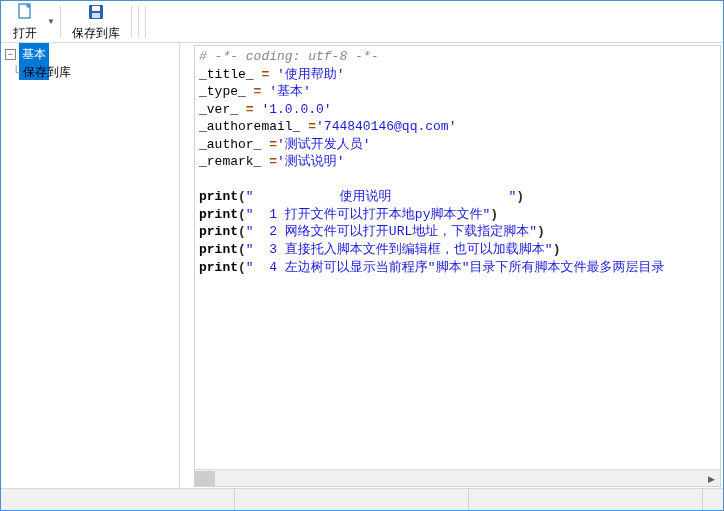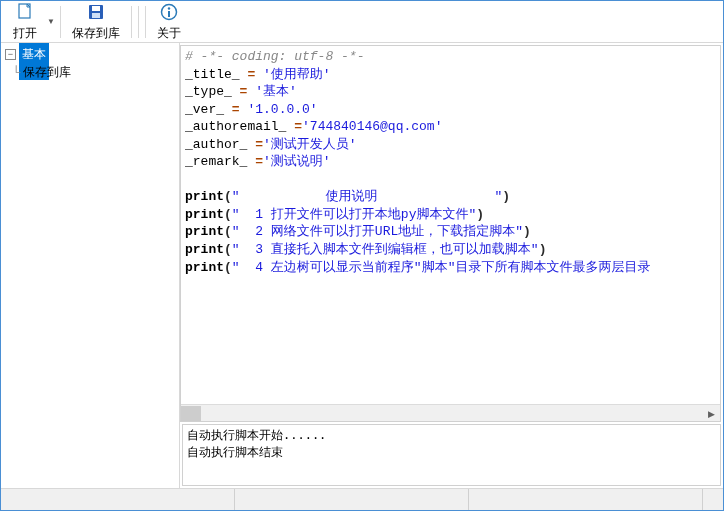--- a/index.html
+++ b/index.html
@@ -16,21 +16,21 @@
 .tb-label { font-size: 12px; color: #000; margin-top: 3px; }
 .tb-dd { width: 12px; padding: 0 3px; cursor: pointer; display: flex; align-items: center; justify-content: center; height: 38px; font-size: 8px; color: #555; }
 .tb-sep { width: 1px; height: 32px; background: #d8d8d8; margin: 0 3px; }
 .content { flex: 1; display: flex; min-height: 0; }
 .sidebar { width: 179px; border-right: 1px solid #d8d8d8; background: #fff; overflow: auto; padding: 2px; }
 .tree-item { display: flex; align-items: center; padding: 1px 2px; font-size: 12px; cursor: pointer; height: 18px; }
 .tree-exp { width: 11px; height: 11px; border: 1px solid #888; display: inline-flex; align-items: center; justify-content: center; font-size: 9px; color: #555; margin-right: 3px; line-height: 1; }
 .tree-conn { width: 14px; display: inline-block; text-align: center; color: #888; }
 .tree-label.selected { background: #0078d7; color: #fff; padding: 17px 3px; }
 .main { flex: 1; display: flex; flex-direction: column; min-width: 0; }
-.editor-wrap { flex: 1; border: 1px solid #d0d0d0; margin: 2px 2px 1px 0; position: relative; overflow: hidden; display: flex; flex-direction: column; }
+.editor-wrap { flex: 1; border: 1px solid #d0d0d0; margin: 2px 2px 1px 14px; position: relative; overflow: hidden; display: flex; flex-direction: column; }
 .editor { flex: 1; font-family: "Courier New", monospace; font-size: 13px; padding: 2px 4px; white-space: pre; overflow: hidden; line-height: 1.35; }
 .c-comment { color: #888; font-style: italic; }
 .c-var { color: #000; }
 .c-op { color: #aa4400; font-weight: bold; }
 .c-str { color: #1a1add; }
 .c-call { color: #000; font-weight: bold; }
 .c-brace { color: #2a2a2a; font-weight: bold; }
 .hscroll { height: 17px; background: #f0f0f0; border-top: 1px solid #dcdcdc; position: relative; }
 .hscroll-thumb { position: absolute; left: 0; top: 1px; height: 15px; width: 20px; background: #cdcdcd; }
 .hscroll-ra { position: absolute; right: 0; top: 0; width: 17px; height: 17px; display: flex; align-items: center; justify-content: center; font-size: 9px; color: #606060; }
@@ -62,30 +62,20 @@
             <rect x="2" y="2" width="14" height="14" fill="#2a5fb8" rx="1"></rect>
             <rect x="5" y="3" width="8" height="5" fill="#fff"></rect>
             <rect x="5" y="10" width="8" height="5" fill="#cfe0f7"></rect>
           </svg>
         </span>
       <span class="tb-label">保存到库</span>
     </div>
     <div class="tb-sep"></div>
     <div class="tb-sep"></div>
     <div class="tb-sep"></div>
-    <div class="tb-btn">
-      <span class="tb-icon">
-          <svg width="18" height="18">
-            <circle cx="9" cy="9" r="7.5" fill="none" stroke="#2a7ab8" stroke-width="1.5"></circle>
-            <circle cx="9" cy="5.5" r="1.2" fill="#2a7ab8"></circle>
-            <rect x="8" y="8" width="2" height="6" fill="#2a7ab8"></rect>
-          </svg>
-        </span>
-      <span class="tb-label">关于</span>
-    </div>
   </div>
 
   <div class="content">
     <div class="sidebar">
       <div class="tree-item">
         <span class="tree-exp">−</span>
         <span class="tree-label selected">基本</span>
       </div>
       <div class="tree-item" style="padding-left:6px">
         <span class="tree-conn">└</span>
@@ -106,24 +96,20 @@
 <span class="c-call">print</span><span class="c-brace">(</span><span class="c-str">"           使用说明               "</span><span class="c-brace">)</span>
 <span class="c-call">print</span><span class="c-brace">(</span><span class="c-str">"  1 打开文件可以打开本地py脚本文件"</span><span class="c-brace">)</span>
 <span class="c-call">print</span><span class="c-brace">(</span><span class="c-str">"  2 网络文件可以打开URL地址，下载指定脚本"</span><span class="c-brace">)</span>
 <span class="c-call">print</span><span class="c-brace">(</span><span class="c-str">"  3 直接托入脚本文件到编辑框，也可以加载脚本"</span><span class="c-brace">)</span>
 <span class="c-call">print</span><span class="c-brace">(</span><span class="c-str">"  4 左边树可以显示当前程序"脚本"目录下所有脚本文件最多两层目录</span></div>
         <div class="hscroll">
           <div class="hscroll-thumb"></div>
           <div class="hscroll-ra">▶</div>
         </div>
       </div>
-      <div class="output">
-        <div>自动执行脚本开始......</div>
-        <div>自动执行脚本结束</div>
-      </div>
     </div>
   </div>
 
   <div class="statusbar">
     <div class="status-cell"></div>
     <div class="status-cell"></div>
     <div class="status-cell"></div>
     <div class="status-cell"></div>
   </div>
 </div>

